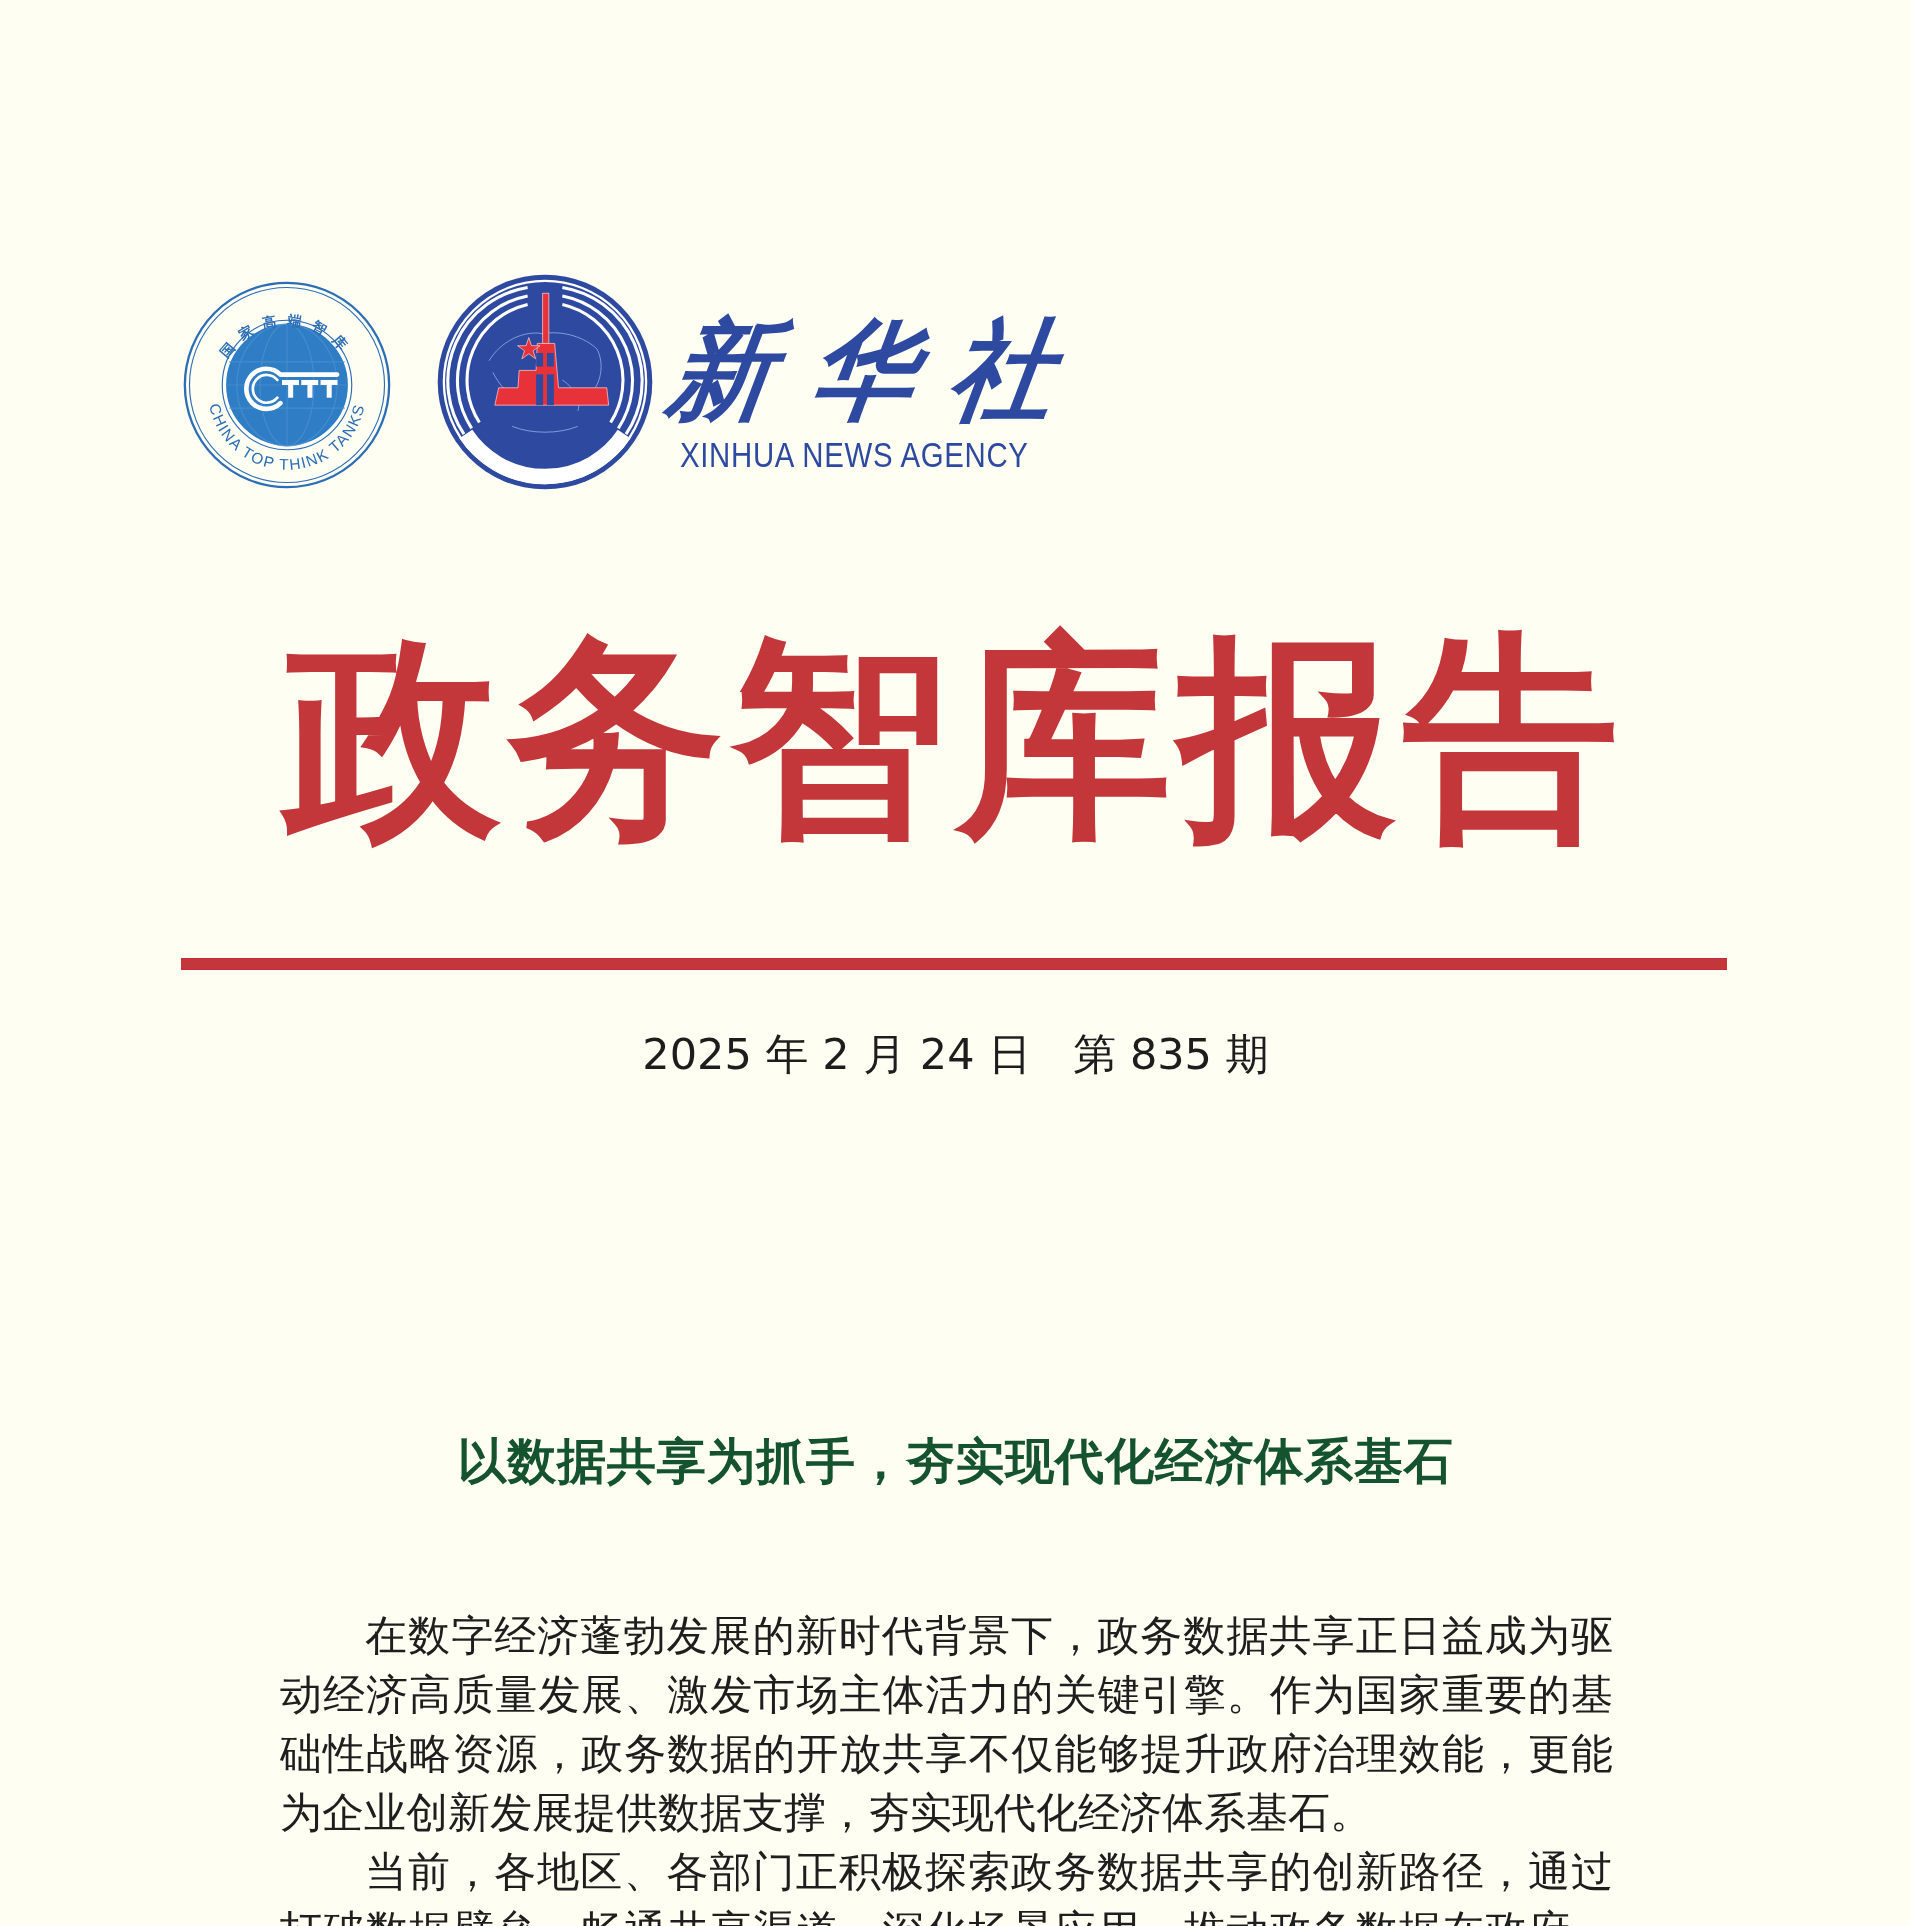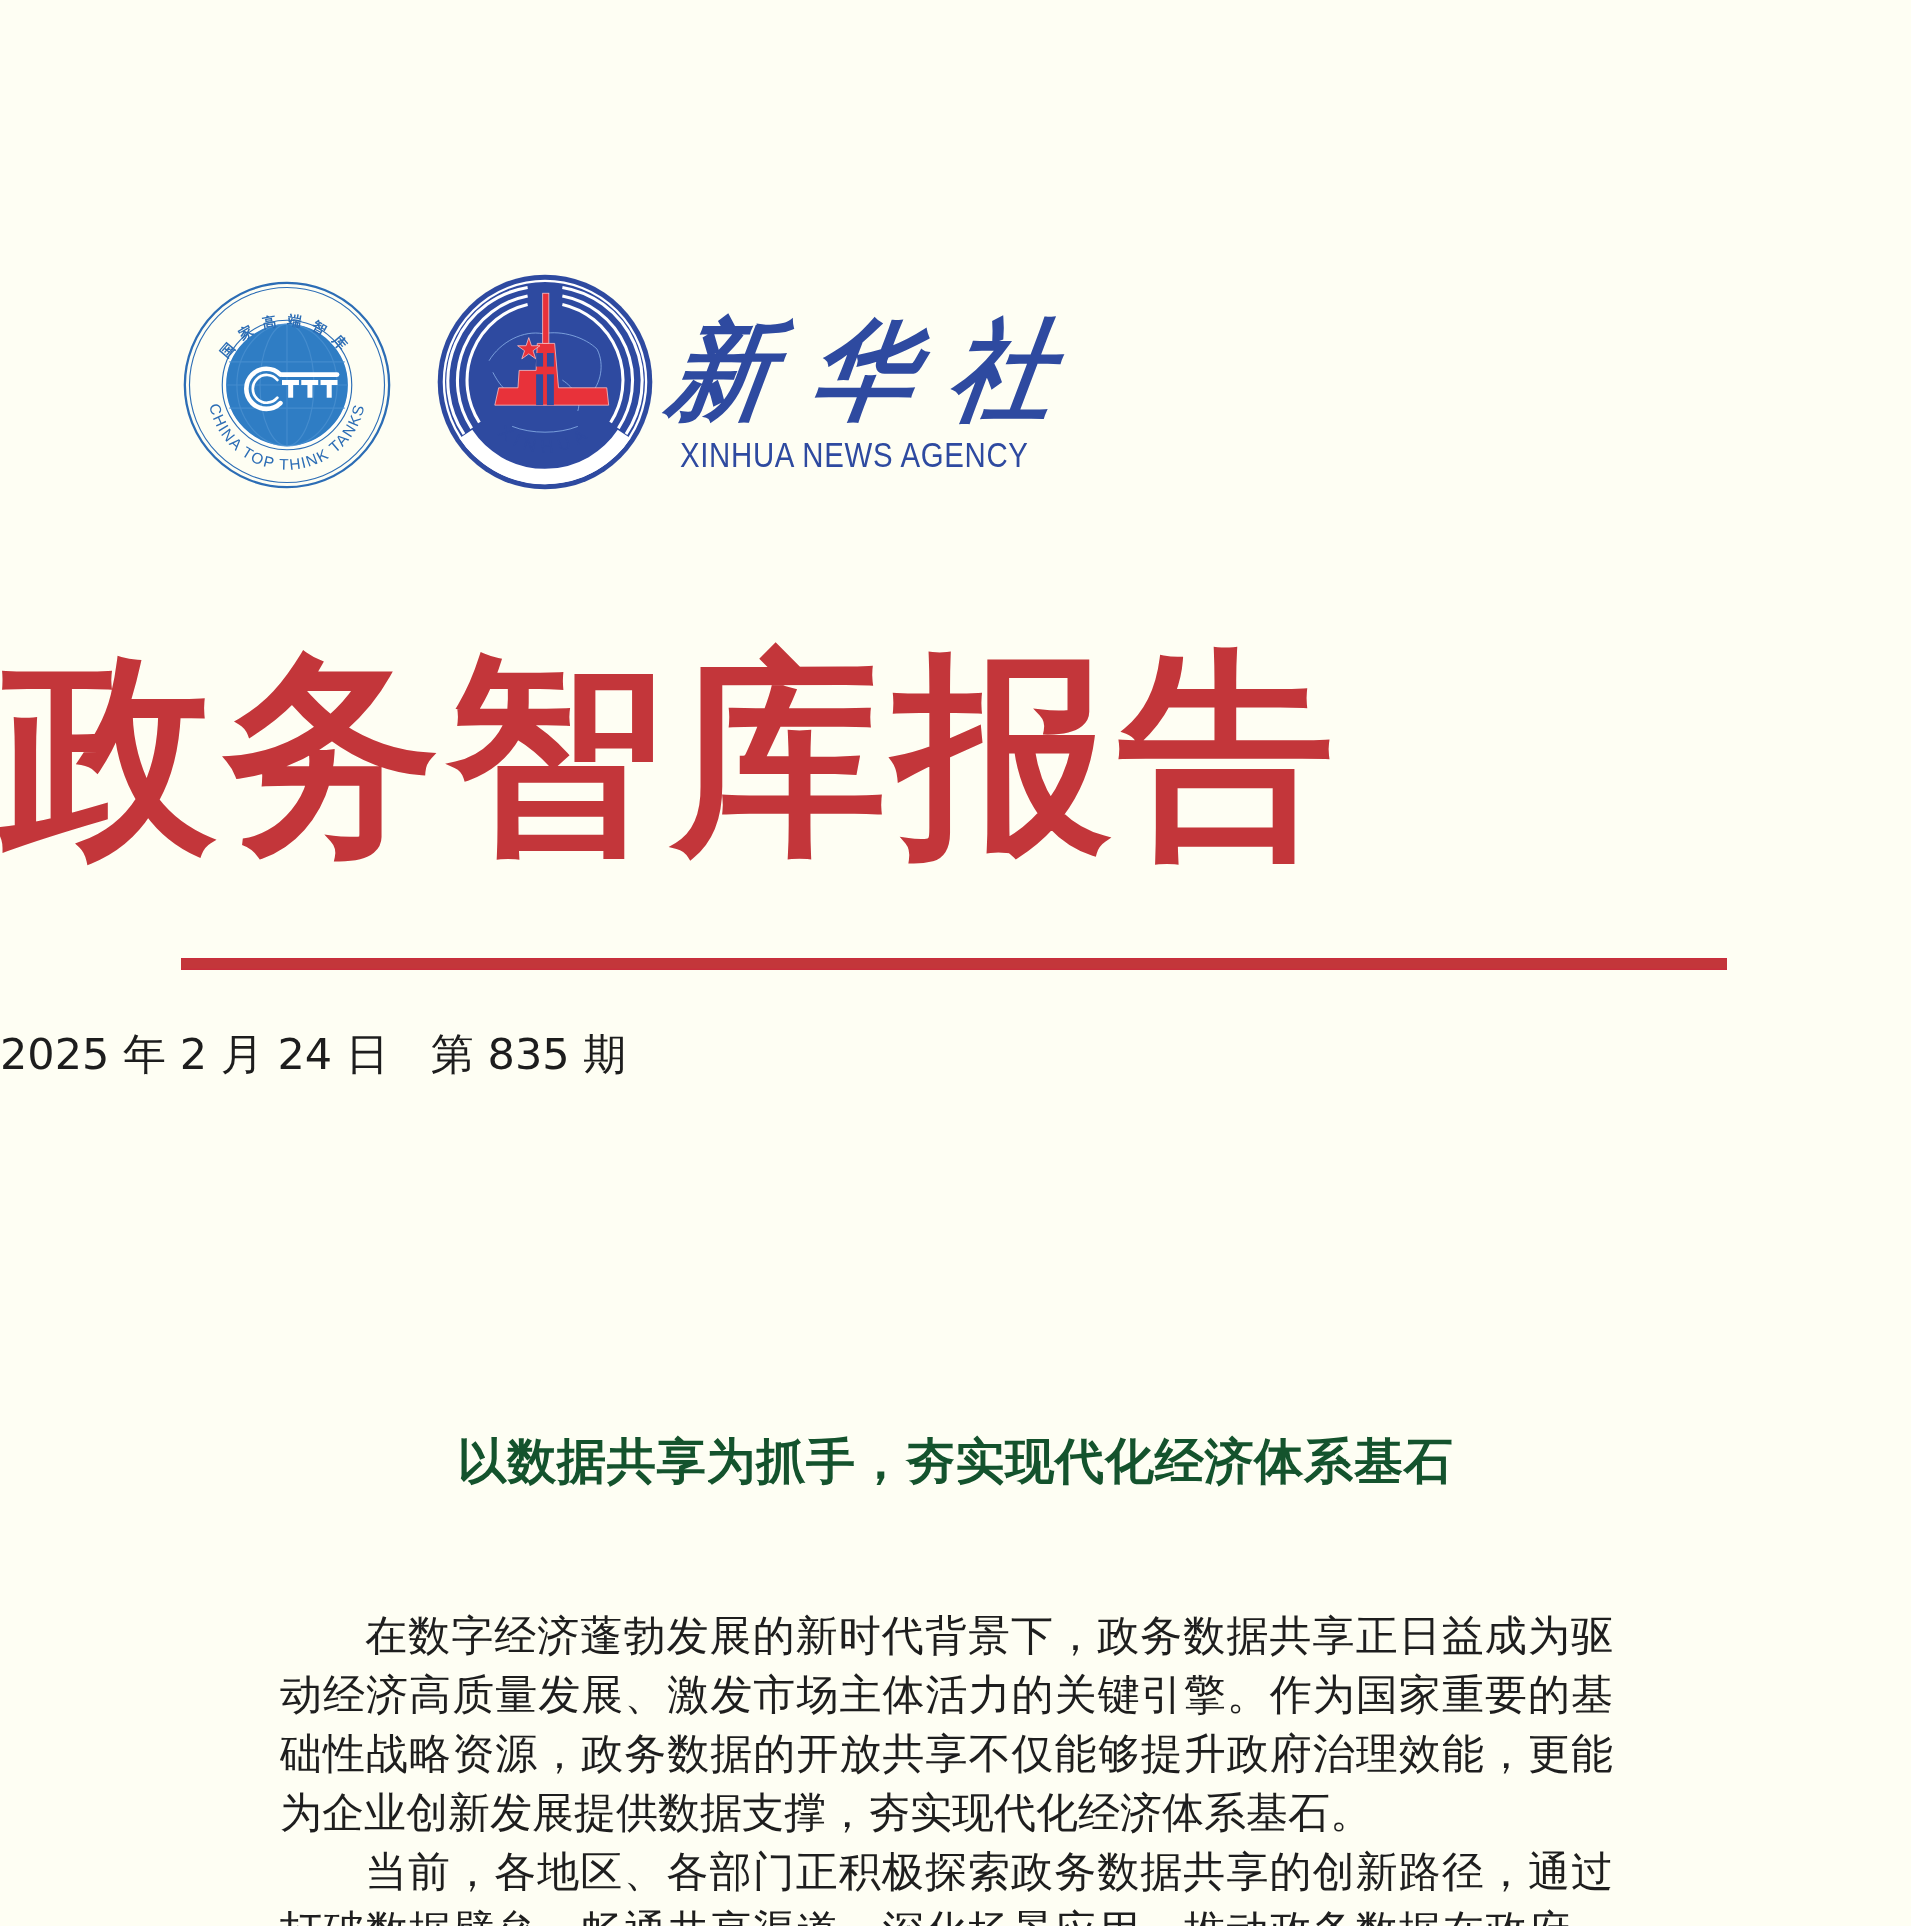--- a/index.html
+++ b/index.html
@@ -46,40 +46,40 @@
     letter-spacing: 0.8px;
     color: #2e4aa0;
     white-space: nowrap;
     transform: scaleX(0.84);
     transform-origin: left center;
   }
 
   
   #report-title {
     left: 0; top: 632px; width: 1911px; height: 247px;
-    text-align: left;
-    font-family: Liberation Sans, sans-serif;
+    text-align: center;
+    font-family: Liberation Mono, monospace;
     font-weight: bold;
     font-size: 216px;
     line-height: 247px;
     color: #c3363a;
     letter-spacing: 7.7px;
     white-space: nowrap;
   }
 
   #red-rule {
     left: 181px; top: 958px; width: 1546px; height: 12.3px;
     background: #c3363a;
     box-shadow: inset 0 1.2px 0 #c92d3c, inset 0 -1.2px 0 #c92d3c;
   }
 
   
   #issue-line {
     left: 0; top: 1025px; width: 1911px; height: 58px;
-    text-align: left;
+    text-align: center;
     font-size: 43px;
     line-height: 58px;
     color: #1d1d1d;
     white-space: nowrap;
   }
   #issue-line .gap { display: inline-block; width: 42px; }
 
   
   #article-headline {
     left: 0; top: 1425px; width: 1911px; height: 73px;

